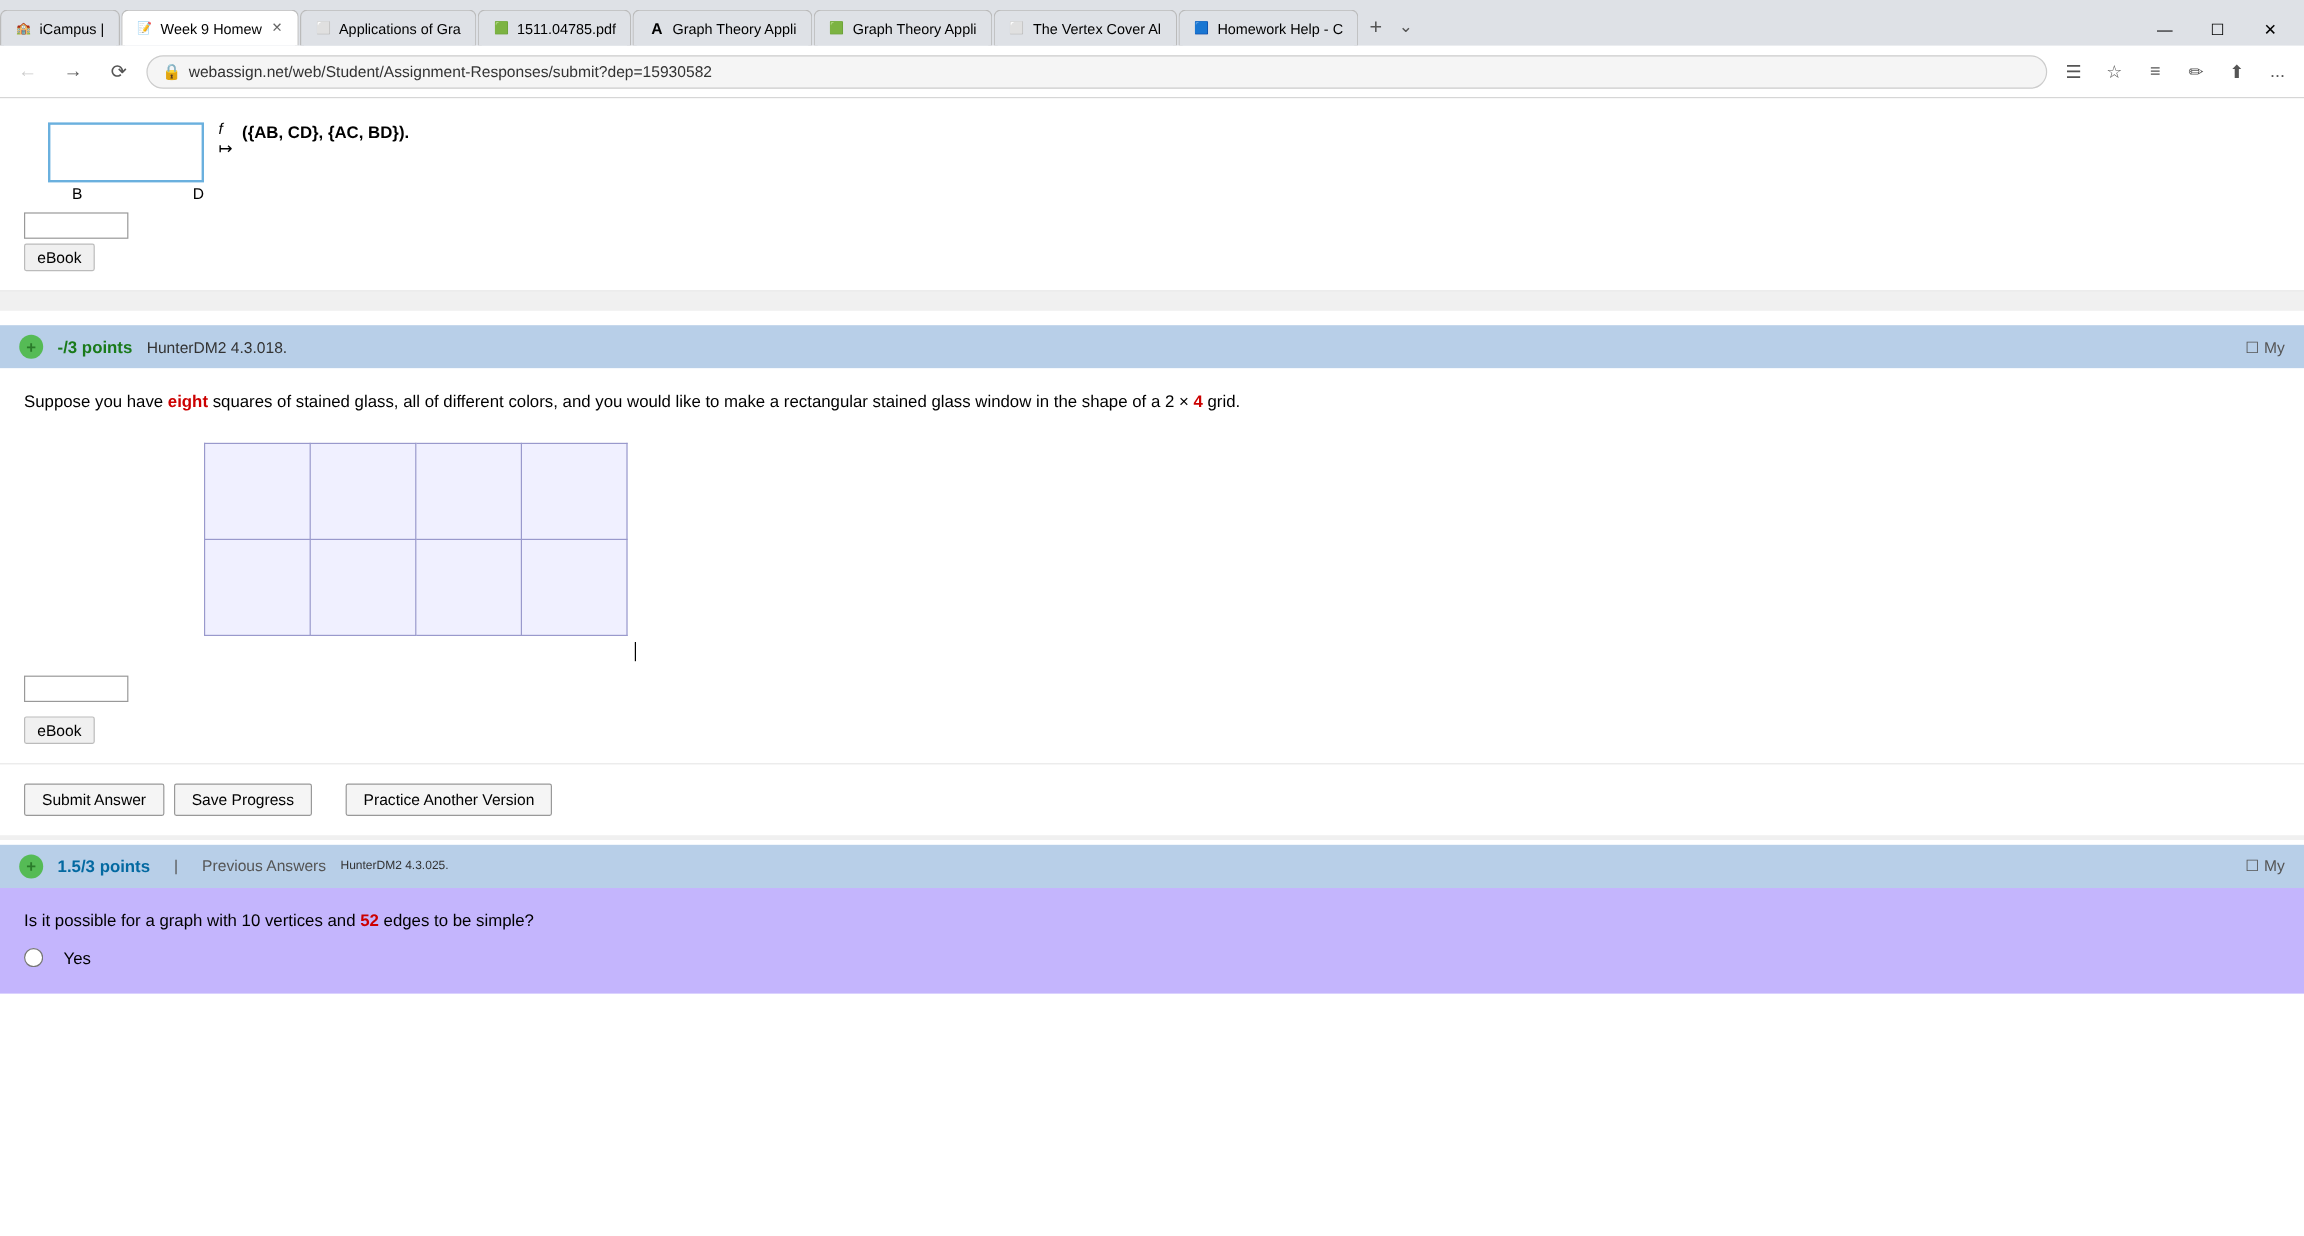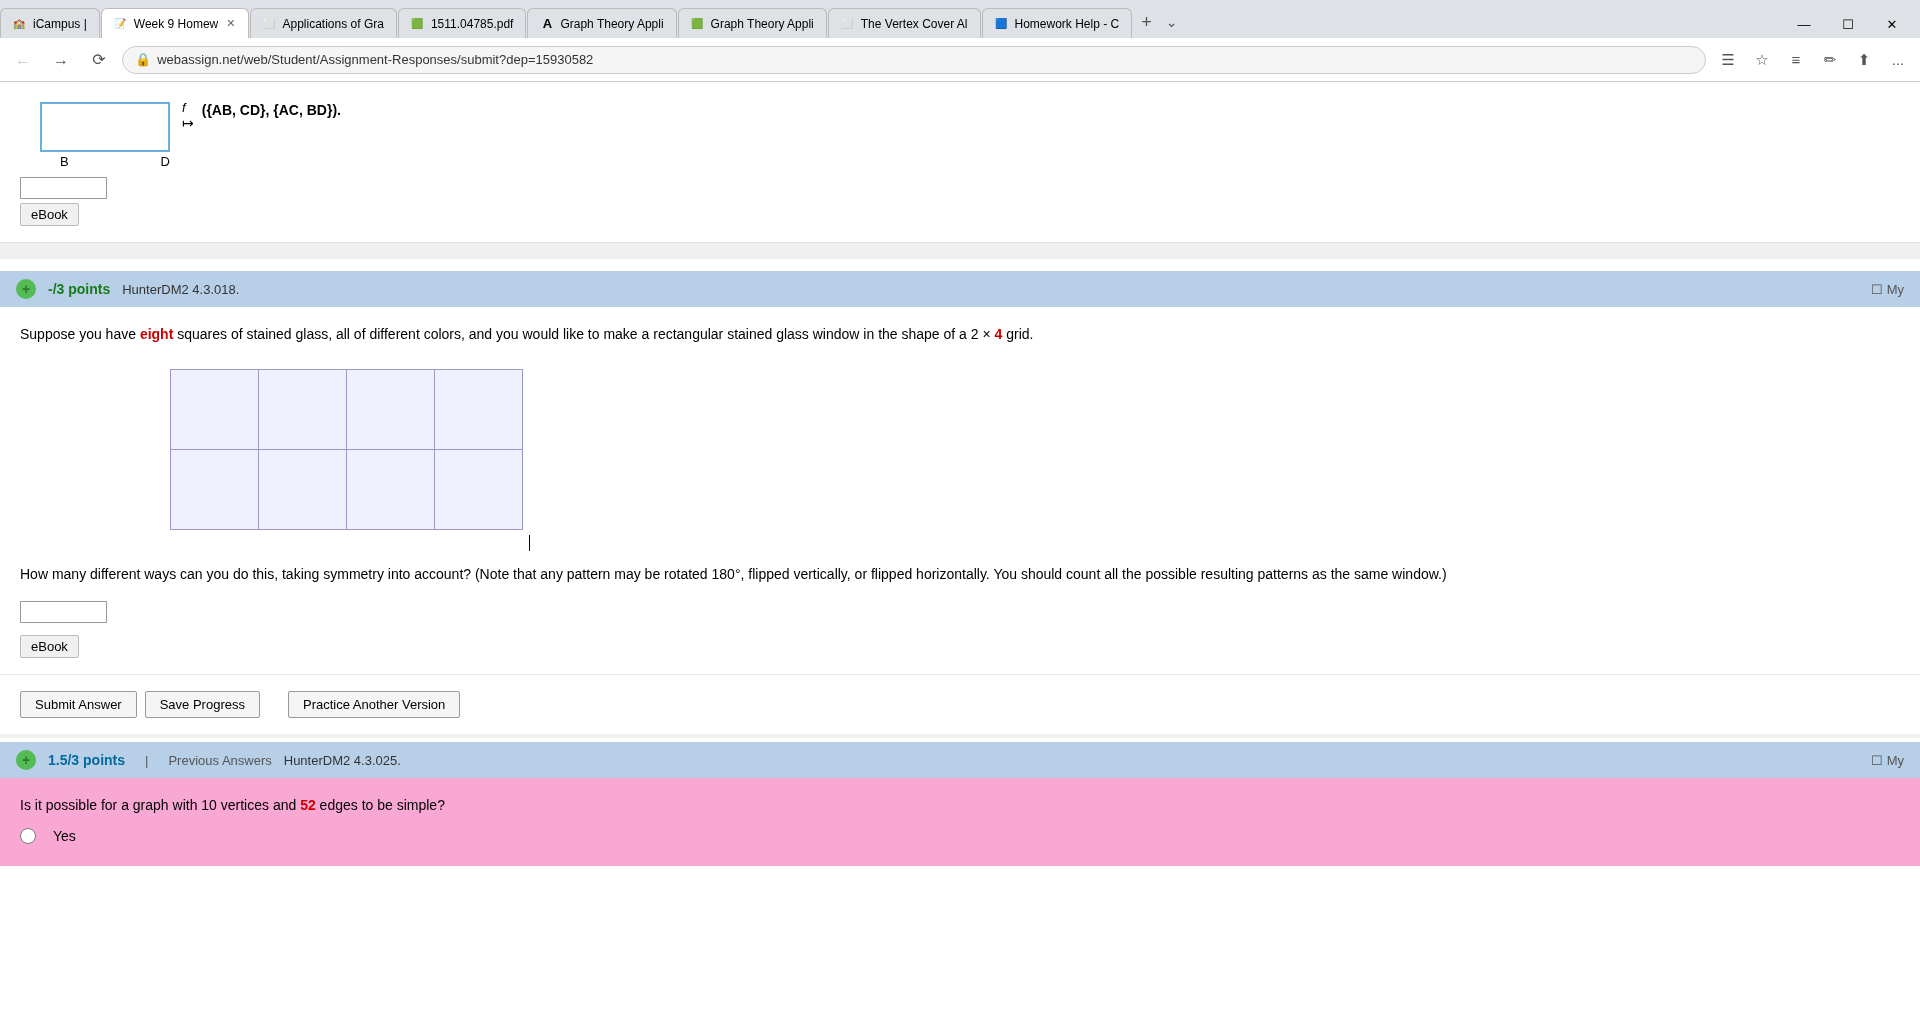--- a/index.html
+++ b/index.html
@@ -62,23 +62,23 @@
     .answer-input { width: 87px; height: 22px; border: 1px solid #999; display: block; margin: 4px 0; }
 
     .action-bar { padding: 16px 20px; display: flex; gap: 8px; align-items: center; border-top: 1px solid #e8e8e8; }
     .action-btn { padding: 5px 14px; border: 1px solid #999; background: #f5f5f5; font-size: 13px; cursor: pointer; border-radius: 2px; }
 
     
     .question-section-3 { background: #fff; margin-top: 4px; }
     .question-header-3 { background: #b8cfe8; padding: 8px 16px; display: flex; align-items: center; justify-content: space-between; }
     .points-badge-3 { color: #0369a1; font-weight: bold; font-size: 14px; }
     .prev-answers { font-size: 13px; color: #555; margin-left: 8px; }
-    .question-id-3 { font-size: 13px; color: #333; }
-
-    .question-body-3 { padding: 16px 20px; background: #f9a8d4; }
+    .question-id-3 { font-size: 10px; color: #333; }
+
+    .question-body-3 { padding: 16px 20px; background: #c4b5fd; }
     .question-text-3 { font-size: 14px; line-height: 1.6; margin-bottom: 12px; }
     .radio-option { display: flex; align-items: center; gap: 17px; margin: 6px 0; font-size: 14px; }
     .radio-option input[type="radio"] { width: 16px; height: 16px; cursor: pointer; }
 
     .cursor-line { display: inline-block; width: 1px; height: 16px; background: #000; vertical-align: middle; margin-left: 2px; }
   </style>
 </head>
 <body>
 
 <div class="browser-chrome">
@@ -212,21 +212,20 @@
             <td></td>
             <td></td>
             <td></td>
             <td></td>
           </tr>
         </tbody>
           </table>
       </div>
       <span class="cursor-line"></span>
 
-      <p class="question-text" style="margin-top:12px;">How many different ways can you do this, taking symmetry into account? (Note that any pattern may be rotated 180°, flipped vertically, or flipped horizontally. You should count all the possible resulting patterns as the same window.)</p>
 
       <div class="answer-section">
         <input class="answer-input" type="text" style="">
       </div>
       <button class="ebook-btn">eBook</button>
     </div>
 
     <div class="action-bar">
       <button class="action-btn">Submit Answer</button>
       <button class="action-btn">Save Progress</button>

